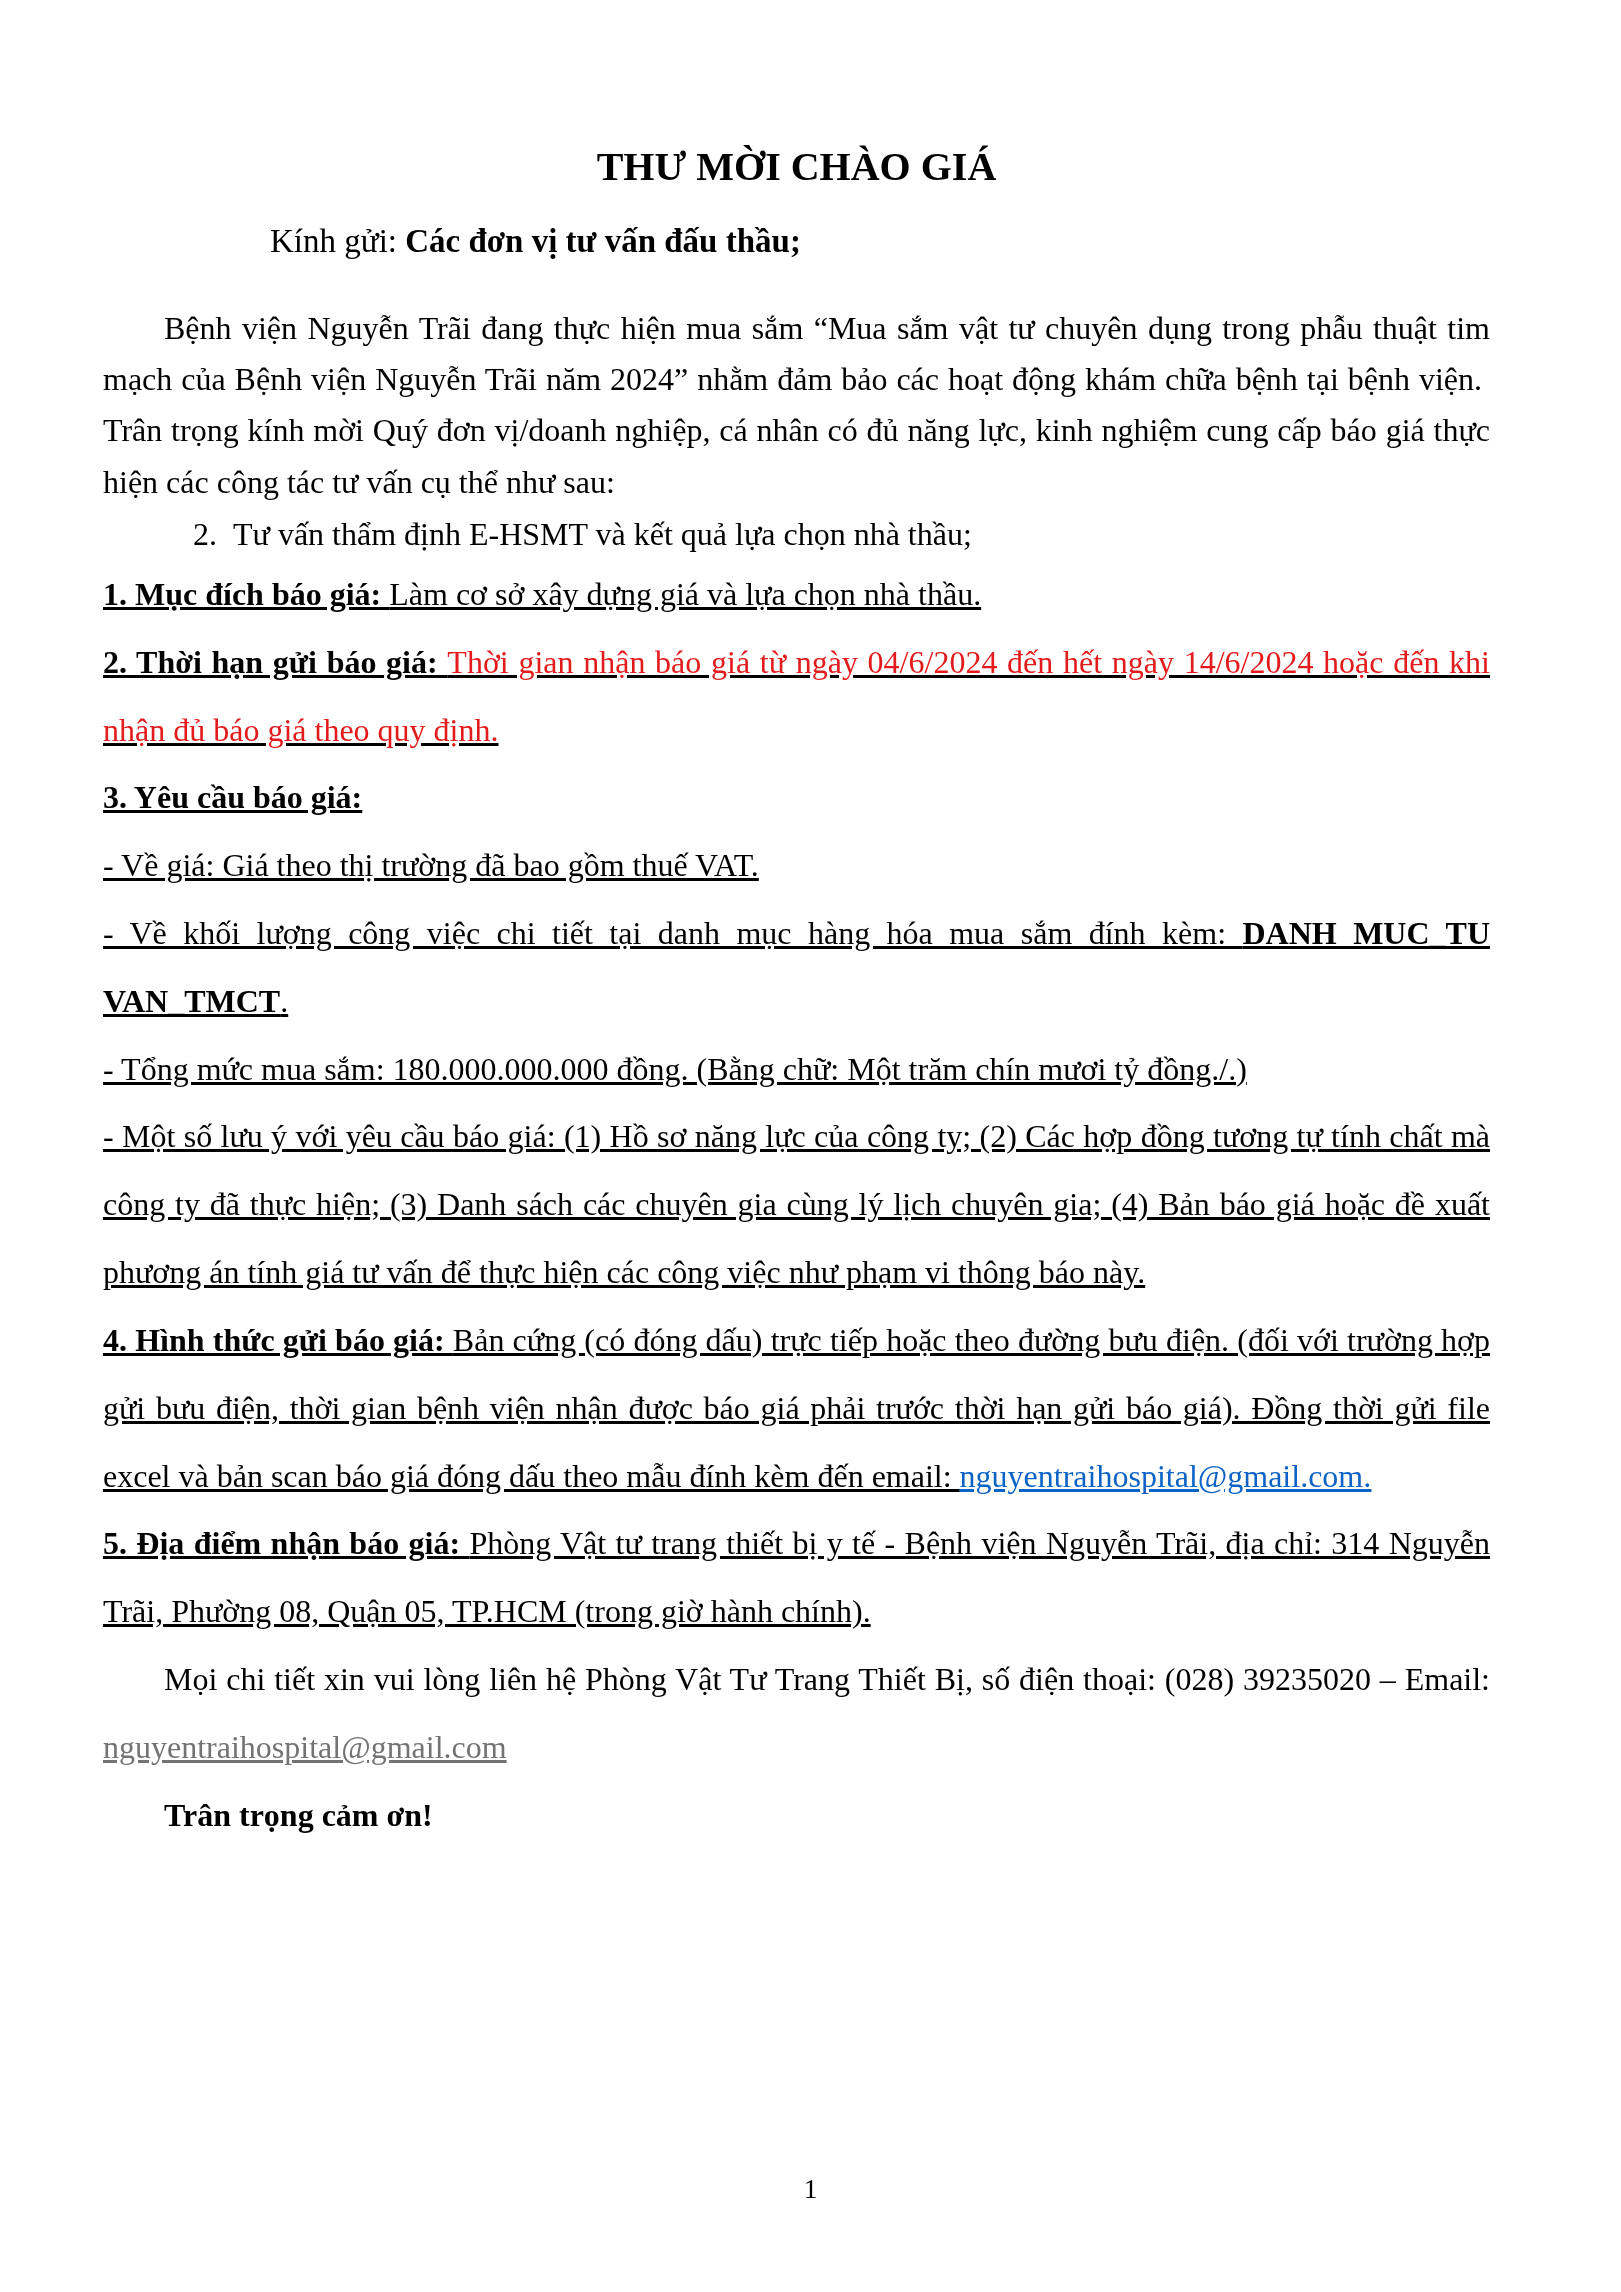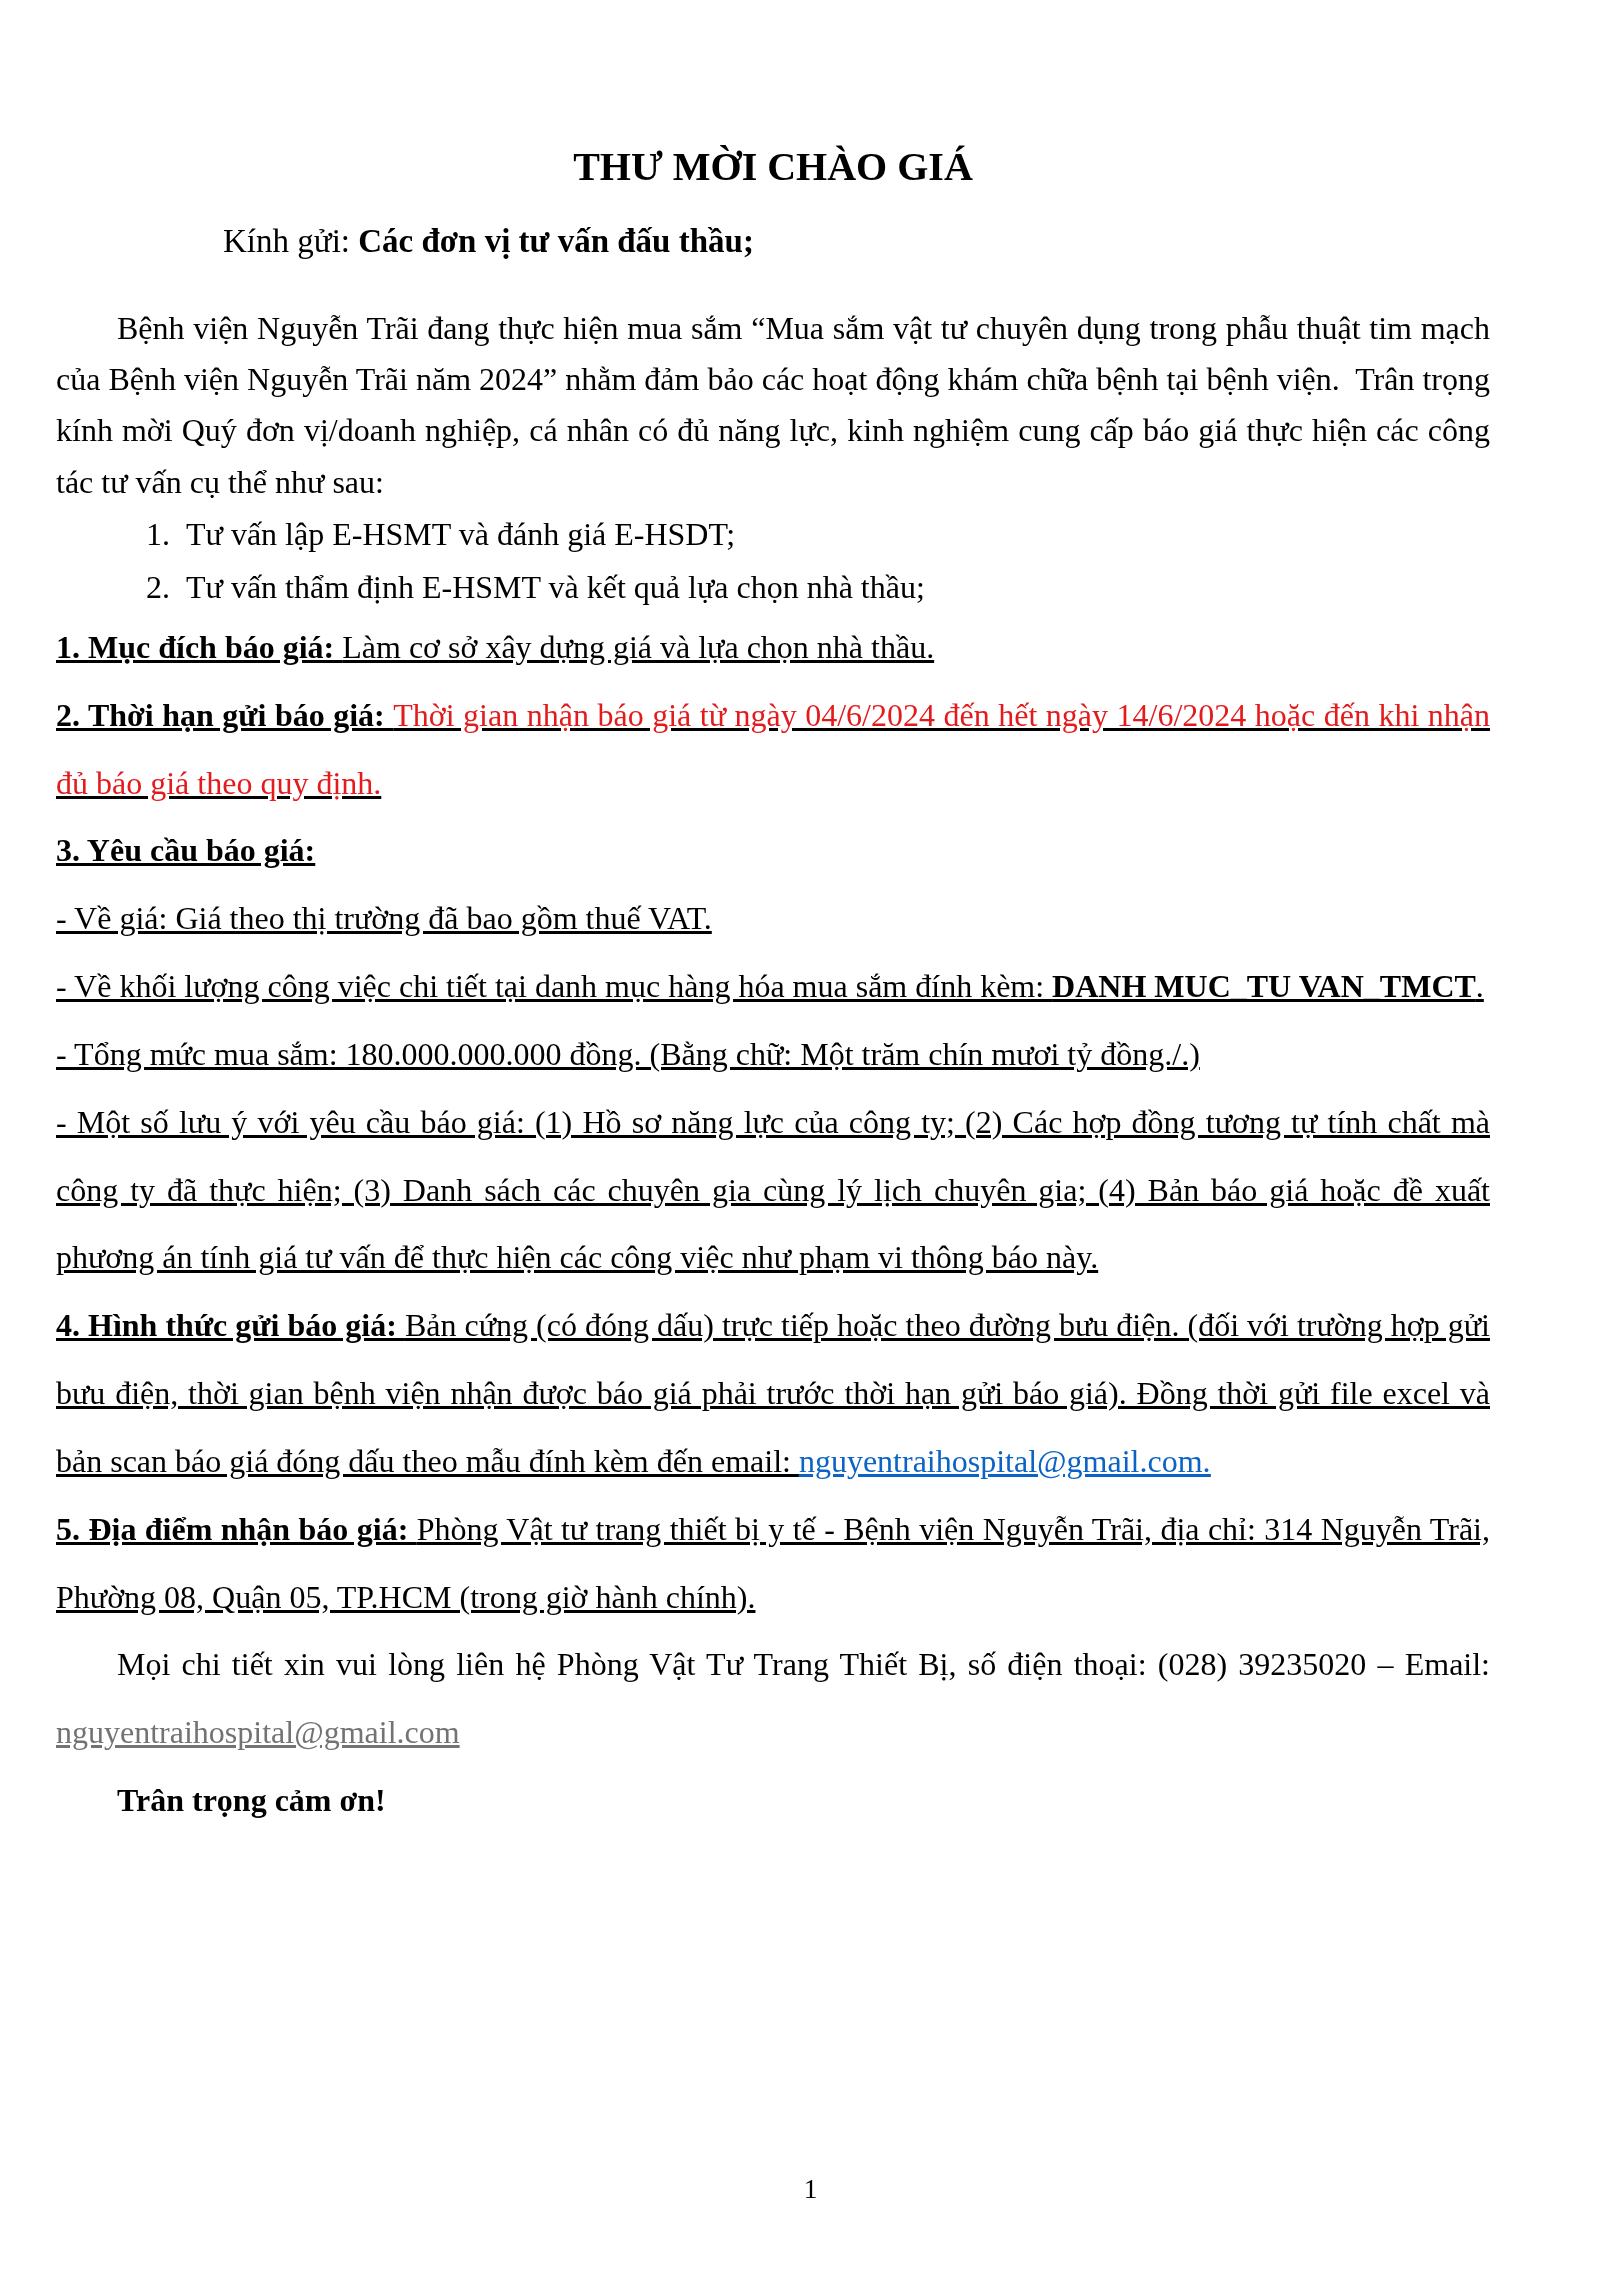--- a/index.html
+++ b/index.html
@@ -8,21 +8,21 @@
     background: #ffffff;
   }
   .page {
     position: relative;
     width: 1621px;
     height: 2293px;
     background: #ffffff;
     font-family: "Liberation Serif", "DejaVu Serif", serif;
     color: #000000;
     box-sizing: border-box;
-    padding: 143px 131px 0 56px;
+    padding: 143px 131px 0 103px;
     overflow: hidden;
   }
   .para { margin: 0; font-size: 32px; }
   .doc-title {
     text-align: center;
     font-weight: bold;
     font-size: 40px;
     margin: 0 0 33px 0;
   }
   .salutation {
@@ -65,21 +65,20 @@
   }
 </style>
 </head>
 <body>
 
 <div class="page">
   <div>
       <p class="para doc-title"><span class="b">THƯ MỜI CHÀO GIÁ</span></p>
       <p class="para salutation"><span class="u">Kính gửi</span><span>: </span><span class="b">Các đơn vị tư vấn đấu thầu;</span></p>
       <p class="para intro"><span>Bệnh viện Nguyễn Trãi đang thực hiện mua sắm “Mua sắm vật tư chuyên dụng trong phẫu thuật tim mạch của Bệnh viện Nguyễn Trãi năm 2024” nhằm đảm bảo các hoạt động khám chữa bệnh tại bệnh viện.&nbsp; Trân trọng kính mời Quý đơn vị/doanh nghiệp, cá nhân có đủ năng lực, kinh nghiệm cung cấp báo giá thực hiện các công tác tư vấn cụ thể như sau:</span></p>
-      <p class="para list-item"><span>1.&nbsp;&nbsp;Tư vấn lập E-HSMT và đánh giá E-HSDT;</span></p>
       <p class="para list-item"><span>2.&nbsp;&nbsp;Tư vấn thẩm định E-HSMT và kết quả lựa chọn nhà thầu;</span></p>
       <p class="para sec"><span class="b">1. Mục đích báo giá: </span><span>Làm cơ sở xây dựng giá và lựa chọn nhà thầu.</span></p>
       <p class="para sec"><span class="b">2. Thời hạn gửi báo giá: </span><span style="color: rgb(227, 27, 28);">Thời gian nhận báo giá từ ngày 04/6/2024 đến hết ngày 14/6/2024 hoặc đến khi nhận đủ báo giá theo quy định.</span></p>
       <p class="para sec"><span class="b">3. Yêu cầu báo giá:</span></p>
       <p class="para sec"><span>- Về giá: Giá theo thị trường đã bao gồm thuế VAT.</span></p>
       <p class="para sec"><span>- Về khối lượng công việc chi tiết tại danh mục hàng hóa mua sắm đính kèm: </span><span class="b">DANH MUC_TU VAN_TMCT</span><span>.</span></p>
       <p class="para sec"><span>- Tổng mức mua sắm: 180.000.000.000 đồng. (Bằng chữ: Một trăm chín mươi tỷ đồng./.)</span></p>
       <p class="para sec"><span>- Một số lưu ý với yêu cầu báo giá: (1) Hồ sơ năng lực của công ty; (2) Các hợp đồng tương tự tính chất mà công ty đã thực hiện; (3) Danh sách các chuyên gia cùng lý lịch chuyên gia; (4) Bản báo giá hoặc đề xuất phương án tính giá tư vấn để thực hiện các công việc như phạm vi thông báo này.</span></p>
       <p class="para sec"><span class="b">4. Hình thức gửi báo giá: </span><span>Bản cứng (có đóng dấu) trực tiếp hoặc theo đường bưu điện. (đối với trường hợp gửi bưu điện, thời gian bệnh viện nhận được báo giá phải trước thời hạn gửi báo giá). Đồng thời gửi file excel và bản scan báo giá đóng dấu theo mẫu đính kèm đến email: </span><a class="link" style="color: rgb(11, 99, 197);">nguyentraihospital@gmail.com.</a></p>
       <p class="para sec"><span class="b">5. Địa điểm nhận báo giá: </span><span>Phòng Vật tư trang thiết bị y tế - Bệnh viện Nguyễn Trãi, địa chỉ: 314 Nguyễn Trãi, Phường 08, Quận 05, TP.HCM (trong giờ hành chính).</span></p>

